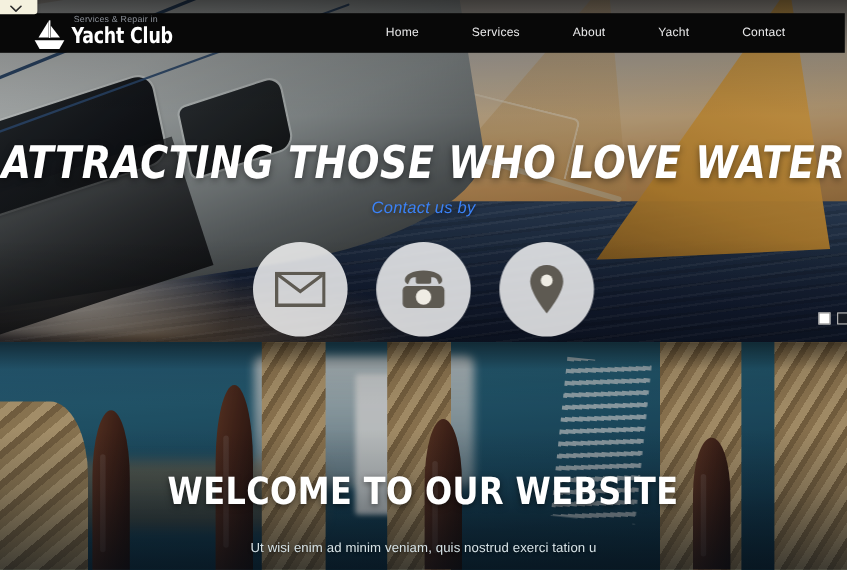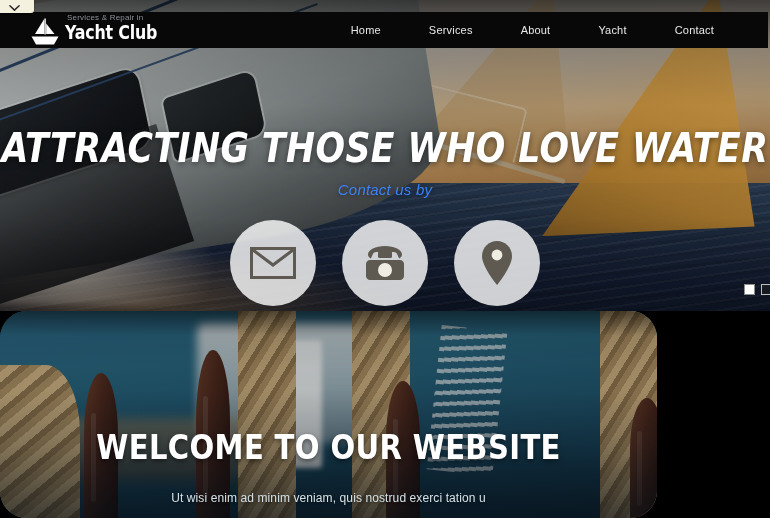--- a/index.html
+++ b/index.html
@@ -184,22 +184,22 @@
   
   .carousel {
     position:absolute; right:-2px; bottom:16px; z-index:30;
     display:flex; gap:6px; align-items:center;
   }
   .cdot { width:11px; height:11px; background:#fff; border:1px solid #8d8d8d; }
   .cdot.inactive { background:rgba(30,30,30,.5); border-color:#bdbdbd; }
 
   
   .welcome {
-    position:absolute; top:311px; left:0; width:657px; height:207px;
-    overflow:hidden; background:#13303f; z-index:10;border-radius:27px;
+    position:absolute; top:311px; left:0; width:770px; height:207px;
+    overflow:hidden; background:#13303f; z-index:10;
   }
   .w-bg { position:absolute; inset:0; }
   .w-water {
     position:absolute; inset:0;
     background:linear-gradient(175deg,#2d6a86 0%,#276379 26%,#1d4f64 55%,#153b4e 78%,#102d3c 100%);
   }
   .w-blur-boat {
     position:absolute; left:30%; top:6%; width:26%; height:58%;
     background:linear-gradient(180deg,rgba(232,232,228,.85),rgba(196,198,196,.5));
     filter:blur(4px); border-radius:8px;

